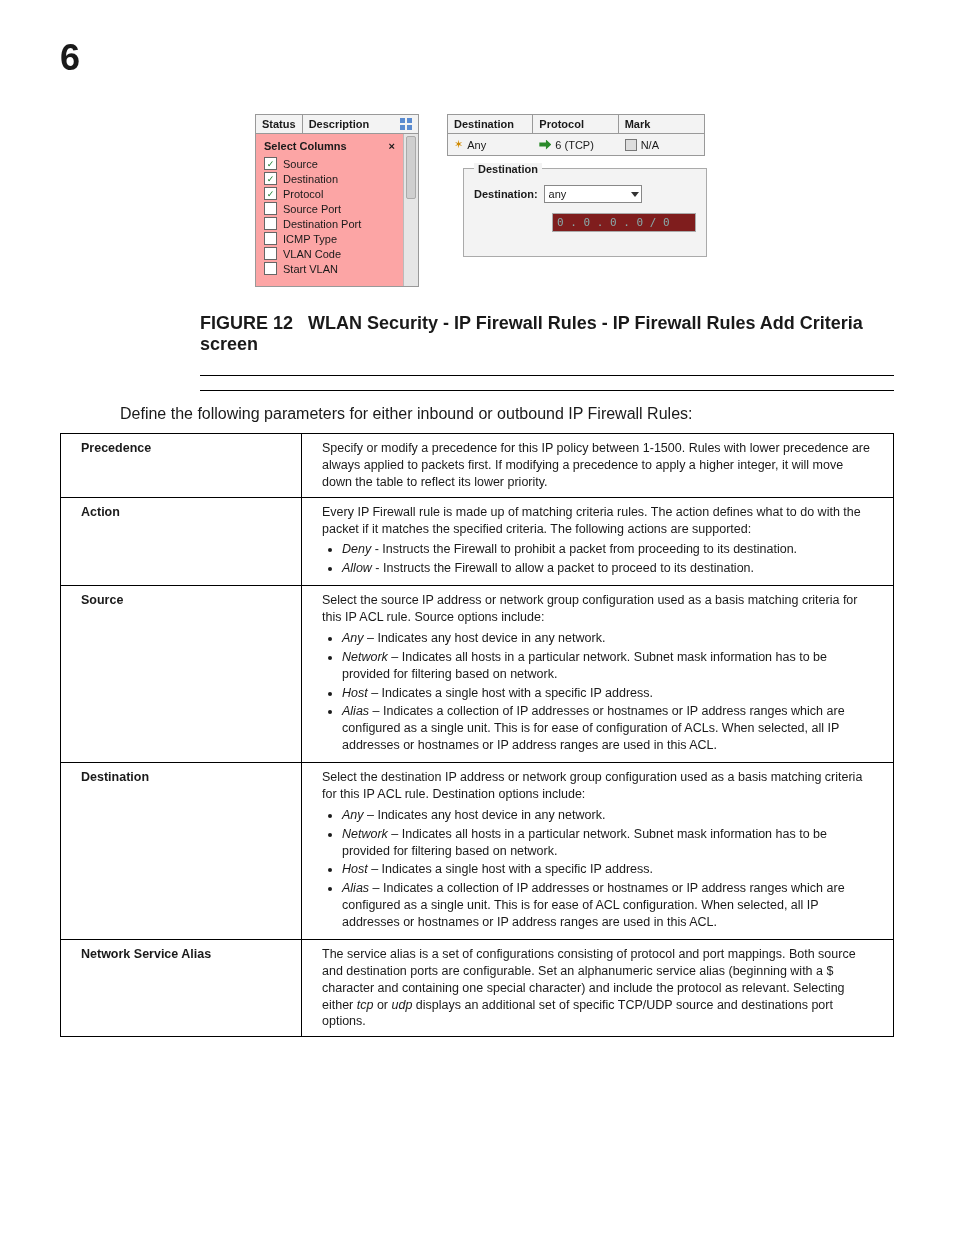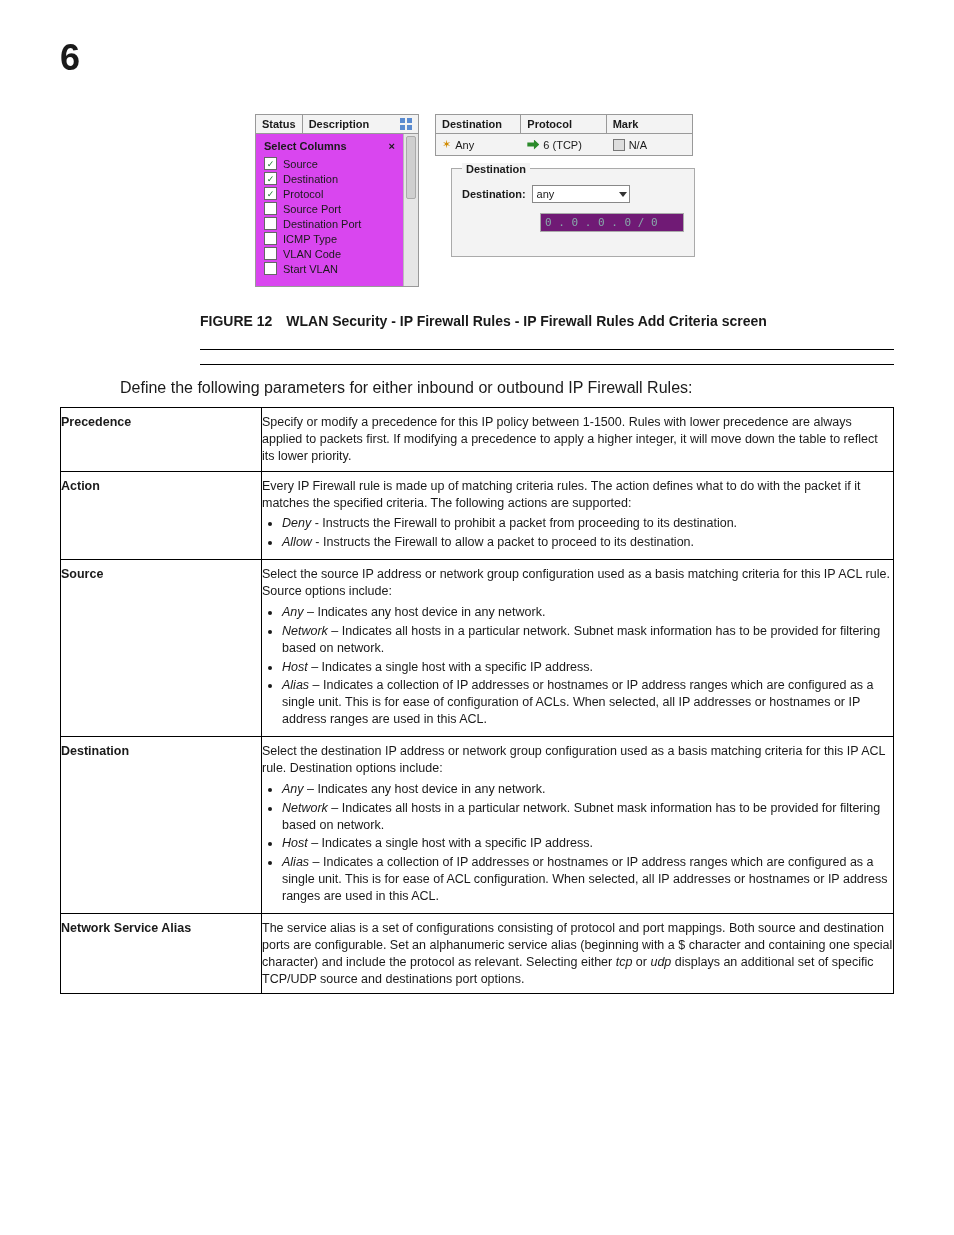--- a/index.html
+++ b/index.html
@@ -18,21 +18,21 @@
     margin-bottom: 38px;
   }
   
   .embedded {
     margin-left: 195px;
     margin-bottom: 26px;
   }
   .embedded .row1 {
     display: flex;
     align-items: flex-start;
-    gap: 16px;
+    gap: 28px;
   }
   .pane {
     border: 1px solid #999;
     background: #f3f3f3;
     font-size: 11px;
   }
   
   .left-pane { width: 162px; }
   .col-head-row {
     display: flex;
@@ -55,21 +55,21 @@
     background-size: 5px 5px;
     background-position: 0 0, 7px 0, 0 7px, 7px 7px;
     background-repeat: no-repeat;
   }
   .sel-cols {
     display: flex;
   }
   .sel-cols-body {
     flex: 1;
     padding: 6px 8px 10px 8px;
-    background: #d946ef;
+    background: #fca5a5;
   }
   .sel-cols-title {
     font-weight: bold;
     display: flex;
     justify-content: space-between;
     align-items: center;
     padding-bottom: 4px;
   }
   .close-x { font-weight: bold; cursor: default; }
   .sel-cols-list label {
@@ -143,31 +143,31 @@
   .combo {
     border:1px solid #888; background:#fff; height:16px; width:90px;
     display:flex; align-items:center; justify-content:space-between;
     padding:0 2px 0 4px; font-size:11px;
   }
   .combo .caret{ width:0;height:0;border-left:4px solid transparent;border-right:4px solid transparent;border-top:5px solid #333;}
   .ip-input {
     display:flex; gap:4px; align-items:center;
     color:#8aa;
     font-family: monospace;
-    background:#701a75;
+    background:#7f1d1d;
     border:1px solid #aaa;
     padding:2px 4px;
     width: 134px;
     margin-left:auto;
   }
   
   .figcap {
     margin-left: 140px;
     margin-bottom: 20px;
-    font-size: 14px;
+    font-size: 18px;
   }
   .figcap .lbl { font-weight: 800; font-family: "Arial Black", Arial, sans-serif; }
   .figcap .txt { font-weight: bold; margin-left: 10px;}
   
   .note-block {
     margin-left: 140px;
     border-top: 1.5px solid #000;
     border-bottom: 1px solid #000;
     padding: 6px 0 8px 0;
     margin-bottom: 14px;
@@ -187,21 +187,21 @@
   }
   
   table.params {
     border-collapse: collapse;
     width: 100%;
     font-size: 12.5px;
   }
   table.params td, table.params th {
     border: 1px solid #000;
     vertical-align: top;
-    padding: 6px 0;
+    padding: 6px 20px;
     text-align: left;
     line-height: 1.35;
   }
   table.params th {
     width: 200px;
     font-weight: bold;
     font-family: Arial, sans-serif;
   }
   table.params ul {
     margin: 4px 0 0 0;

